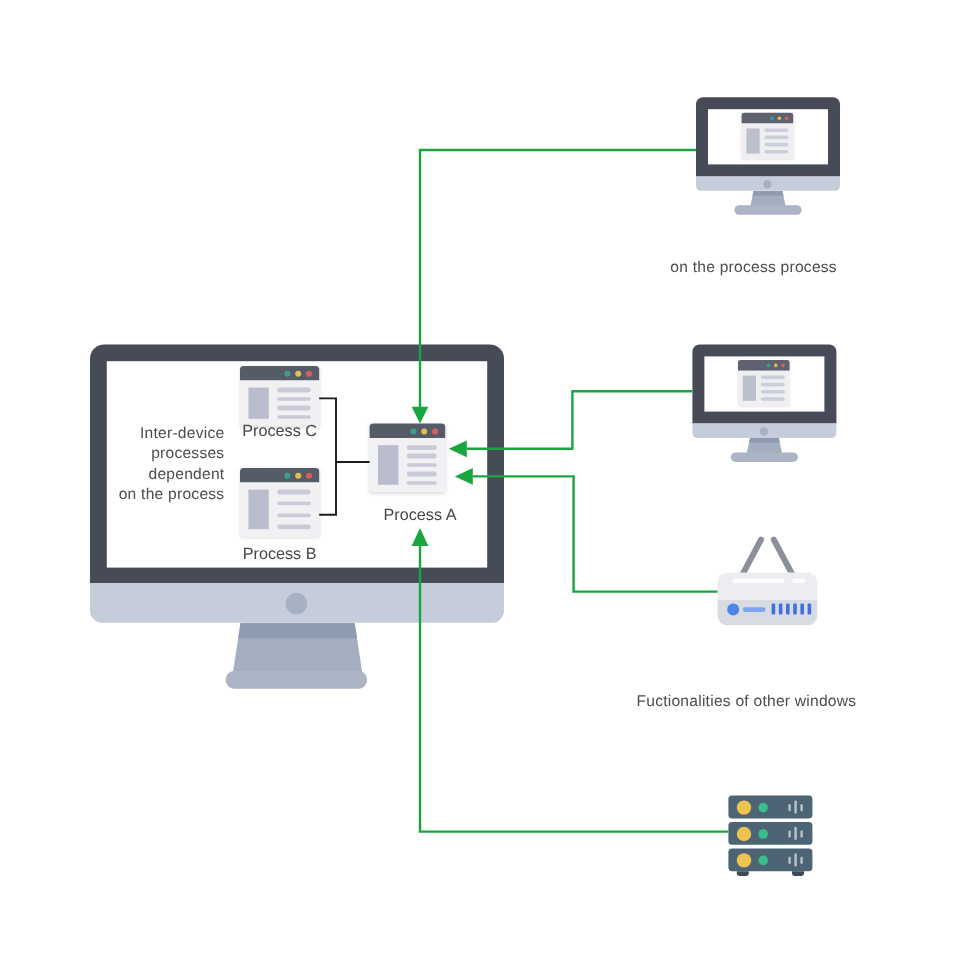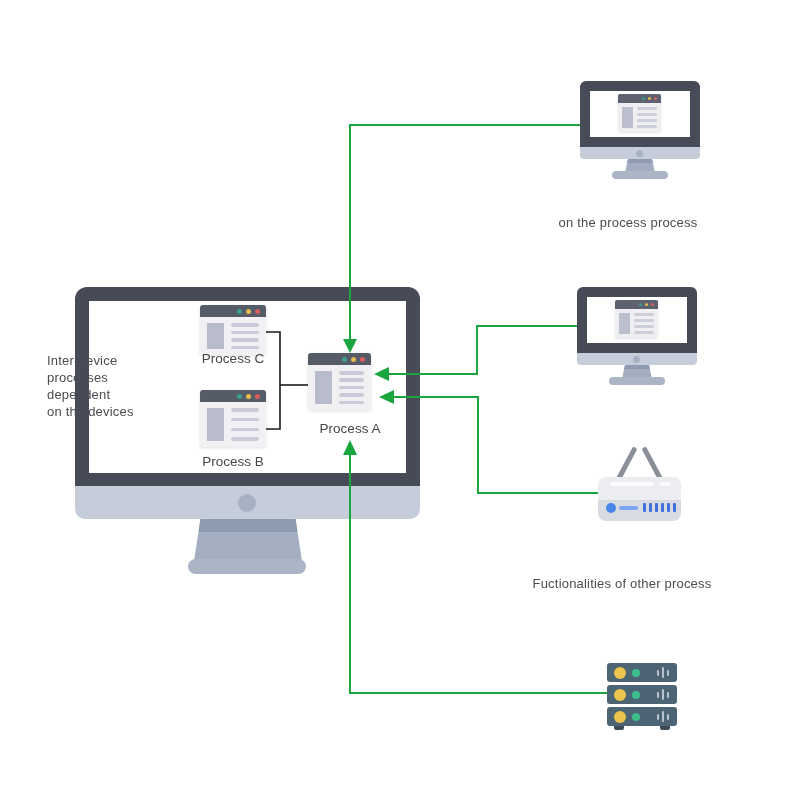--- a/index.html
+++ b/index.html
@@ -2,21 +2,21 @@
 <html><head>
 <meta charset="utf-8">
 <style>
   html,body{margin:0;padding:0;background:#ffffff;}
   .canvas{position:relative;width:800px;height:800px;background:#ffffff;overflow:hidden;
           font-family:"Liberation Sans", sans-serif;color:#4c4c50;}
 
   
   .lbl{position:absolute;font-size:13px;line-height:18px;color:#4c4c50;letter-spacing:.2px;}
   .lbl.center{text-align:center;}
-  .lbl.right{line-height:17px;}
+  .lbl.right{text-align:right;line-height:17px;}
   .proc-lbl{position:absolute;width:100px;text-align:center;font-size:13.5px;color:#47474b;}
 
   
   .bm-bezel{position:absolute;left:75px;top:287px;width:345px;height:199px;background:#464b57;border-radius:12px 12px 0 0;}
   .bm-screen{position:absolute;left:89px;top:301px;width:317px;height:172px;background:#ffffff;}
   .bm-chin{position:absolute;left:75px;top:486px;width:345px;height:33px;background:#c6cdda;border-radius:0 0 10px 10px;}
   .bm-cam{position:absolute;left:238px;top:494px;width:18px;height:18px;border-radius:50%;background:#a7b1c3;}
   .bm-neck{position:absolute;left:194px;top:519px;width:108px;height:42px;background:#a3aec1;
            clip-path:polygon(6% 0,94% 0,100% 100%,0 100%);}
   .bm-neck::before{content:"";position:absolute;left:0;right:0;top:0;height:13px;background:#8e9bb0;}
@@ -150,21 +150,21 @@
           <i></i>
         </div>
     </div>
   </div>
   <div class="proc-lbl" style="left:300px;top:421px">Process A</div>
 
   <div class="lbl right" style="left:47px;top:352px;width:140px">
     <div>Inter-device</div>
     <div>processes</div>
     <div>dependent</div>
-    <div>on the devices</div>
+    <div>on the process</div>
   </div>
 
   <div class="mon-sm" style="left:580px;top:81px">
     <div class="msm-bezel"></div>
     <div class="msm-screen"></div>
     <div class="win-sm">
       <div class="win-bar">
         <span class="dot d-teal"></span>
         <span class="dot d-yellow"></span>
         <span class="dot d-red"></span>
@@ -229,21 +229,21 @@
           <i></i>
           <i></i>
           <i></i>
           <i></i>
           <i></i>
         </div>
     </div>
   </div>
 
   <div class="lbl center" style="left:472px;top:575px;width:300px">
-    <div>Fuctionalities of other process</div>
+    <div>Fuctionalities of other windows</div>
   </div>
 
   <div class="server">
     <div class="srv-unit" style="top:0">
       <span class="srv-led-y"></span>
       <span class="srv-led-g"></span>
       <span class="srv-bars">
           <i></i>
           <i></i>
           <i></i>

